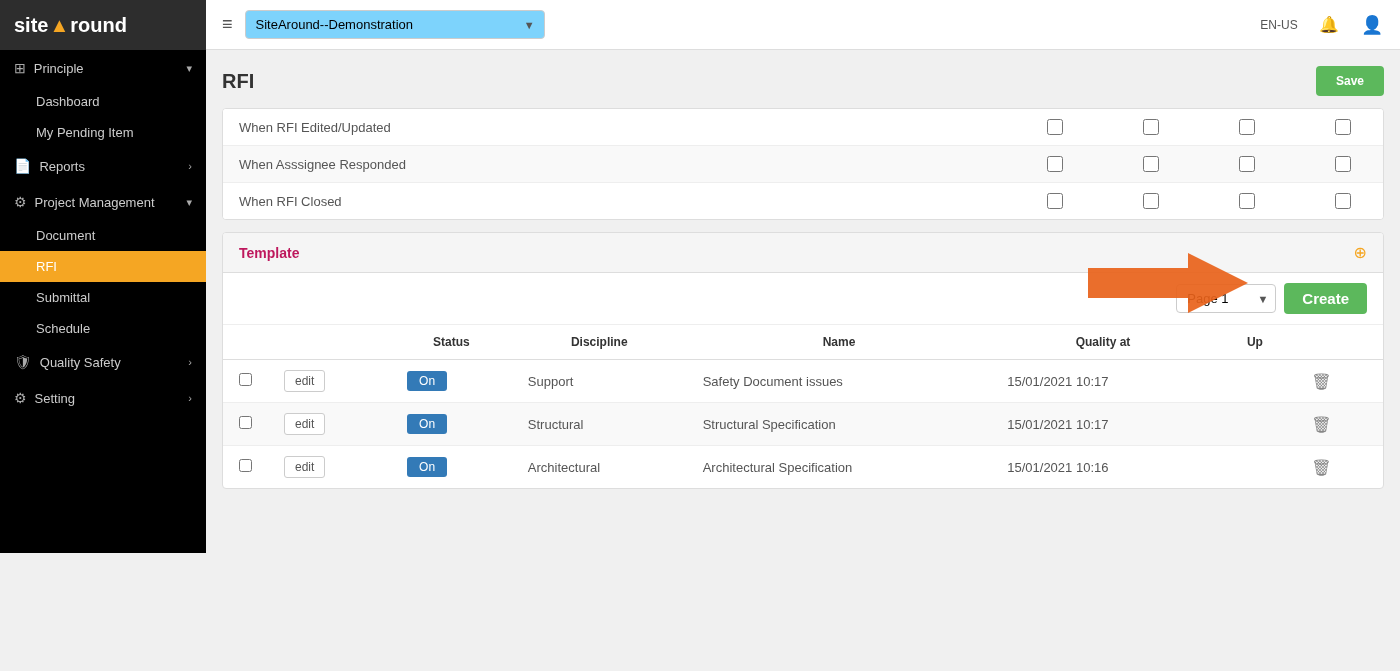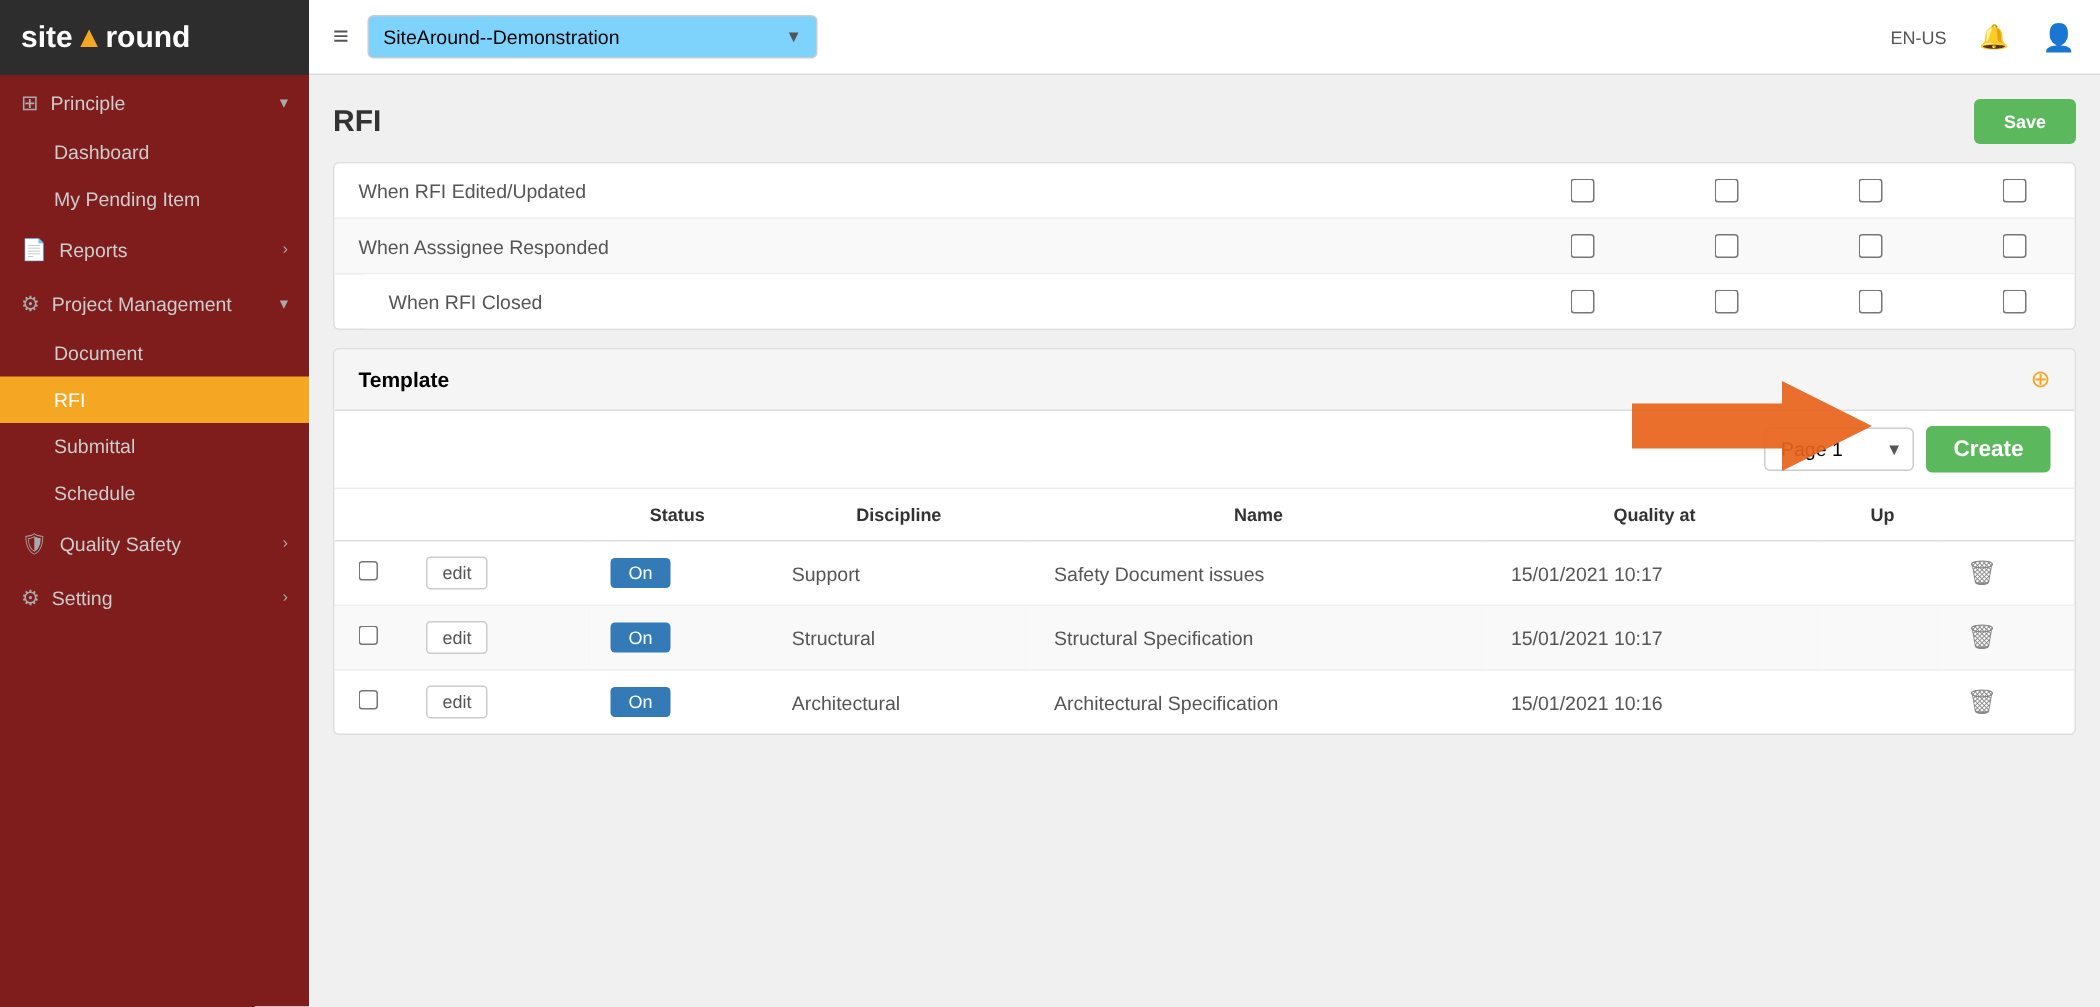--- a/index.html
+++ b/index.html
@@ -2,25 +2,25 @@
 <html><head>
   <meta charset="utf-8">
   <style>
     * { box-sizing: border-box; margin: 0; padding: 0; }
     body { font-family: Arial, sans-serif; font-size: 13px; display: flex; height: 671px; overflow: hidden; background: #f0f0f0; }
 
     
     .sidebar {
       width: 206px;
       min-width: 206px;
-      background: #7f1d1d;
+      background: #000000;
       color: #ccc;
       display: flex;
       flex-direction: column;
-      height: 671px;
+      height: 553px;
       overflow-y: auto;
     }
     .sidebar-logo {
       background: #2d2d2d;
       padding: 10px 14px;
       display: flex;
       align-items: center;
       height: 50px;
     }
     .logo-text {
@@ -140,21 +140,21 @@
       margin-bottom: 12px;
       overflow: hidden;
     }
     .notif-row {
       display: flex;
       align-items: center;
       padding: 10px 16px;
       border-bottom: 1px solid #eee;
       background: white;
     }
-    .notif-row:last-child { border-bottom: none; margin-left: 20px; }
+    .notif-row:last-child { border-bottom: none; }
     .notif-row:nth-child(even) { background: #f9f9f9; }
     .notif-label { flex: 1; color: #555; font-size: 13px; }
     .notif-checks {
       display: flex;
       gap: 80px;
       margin-right: 16px;
     }
     .notif-check { width: 16px; height: 16px; cursor: pointer; }
 
     
@@ -168,21 +168,21 @@
       background: #f5f5f5;
       padding: 10px 16px;
       border-bottom: 1px solid #ddd;
       display: flex;
       align-items: center;
       justify-content: space-between;
     }
     .template-title {
       font-size: 14px;
       font-weight: bold;
-      color: #000000;
+      color: #be185d;
     }
     .template-header-icon {
       color: #f5a623;
       font-size: 16px;
     }
     .template-toolbar {
       padding: 10px 16px;
       display: flex;
       align-items: center;
       justify-content: flex-end;

